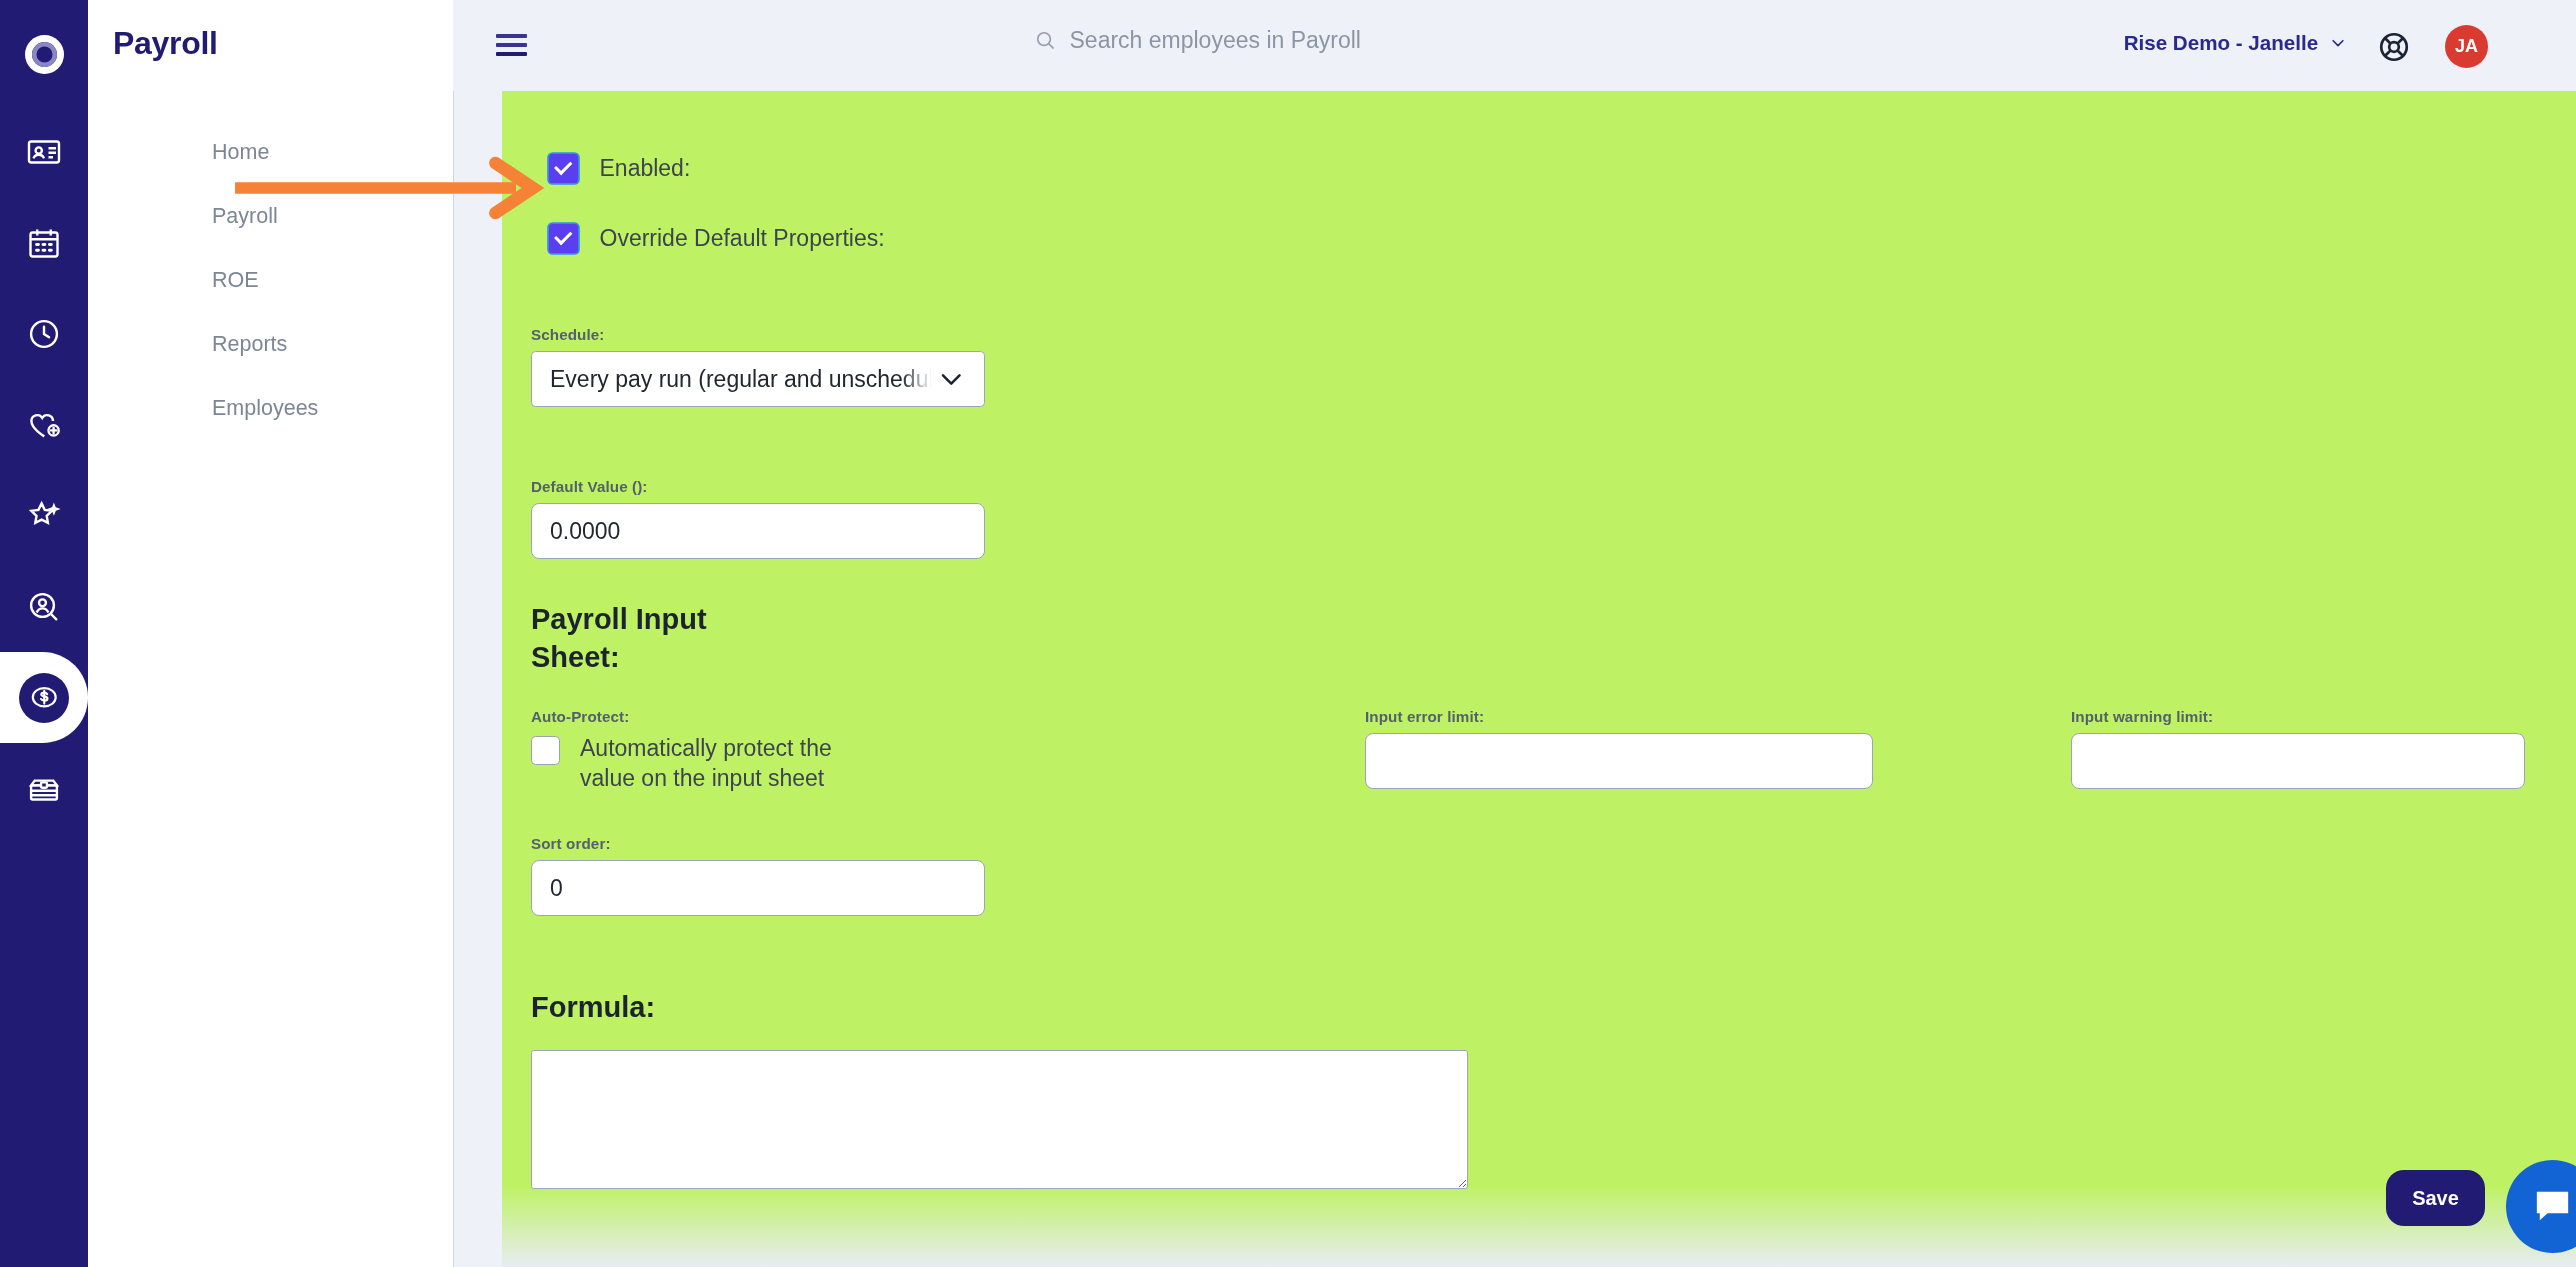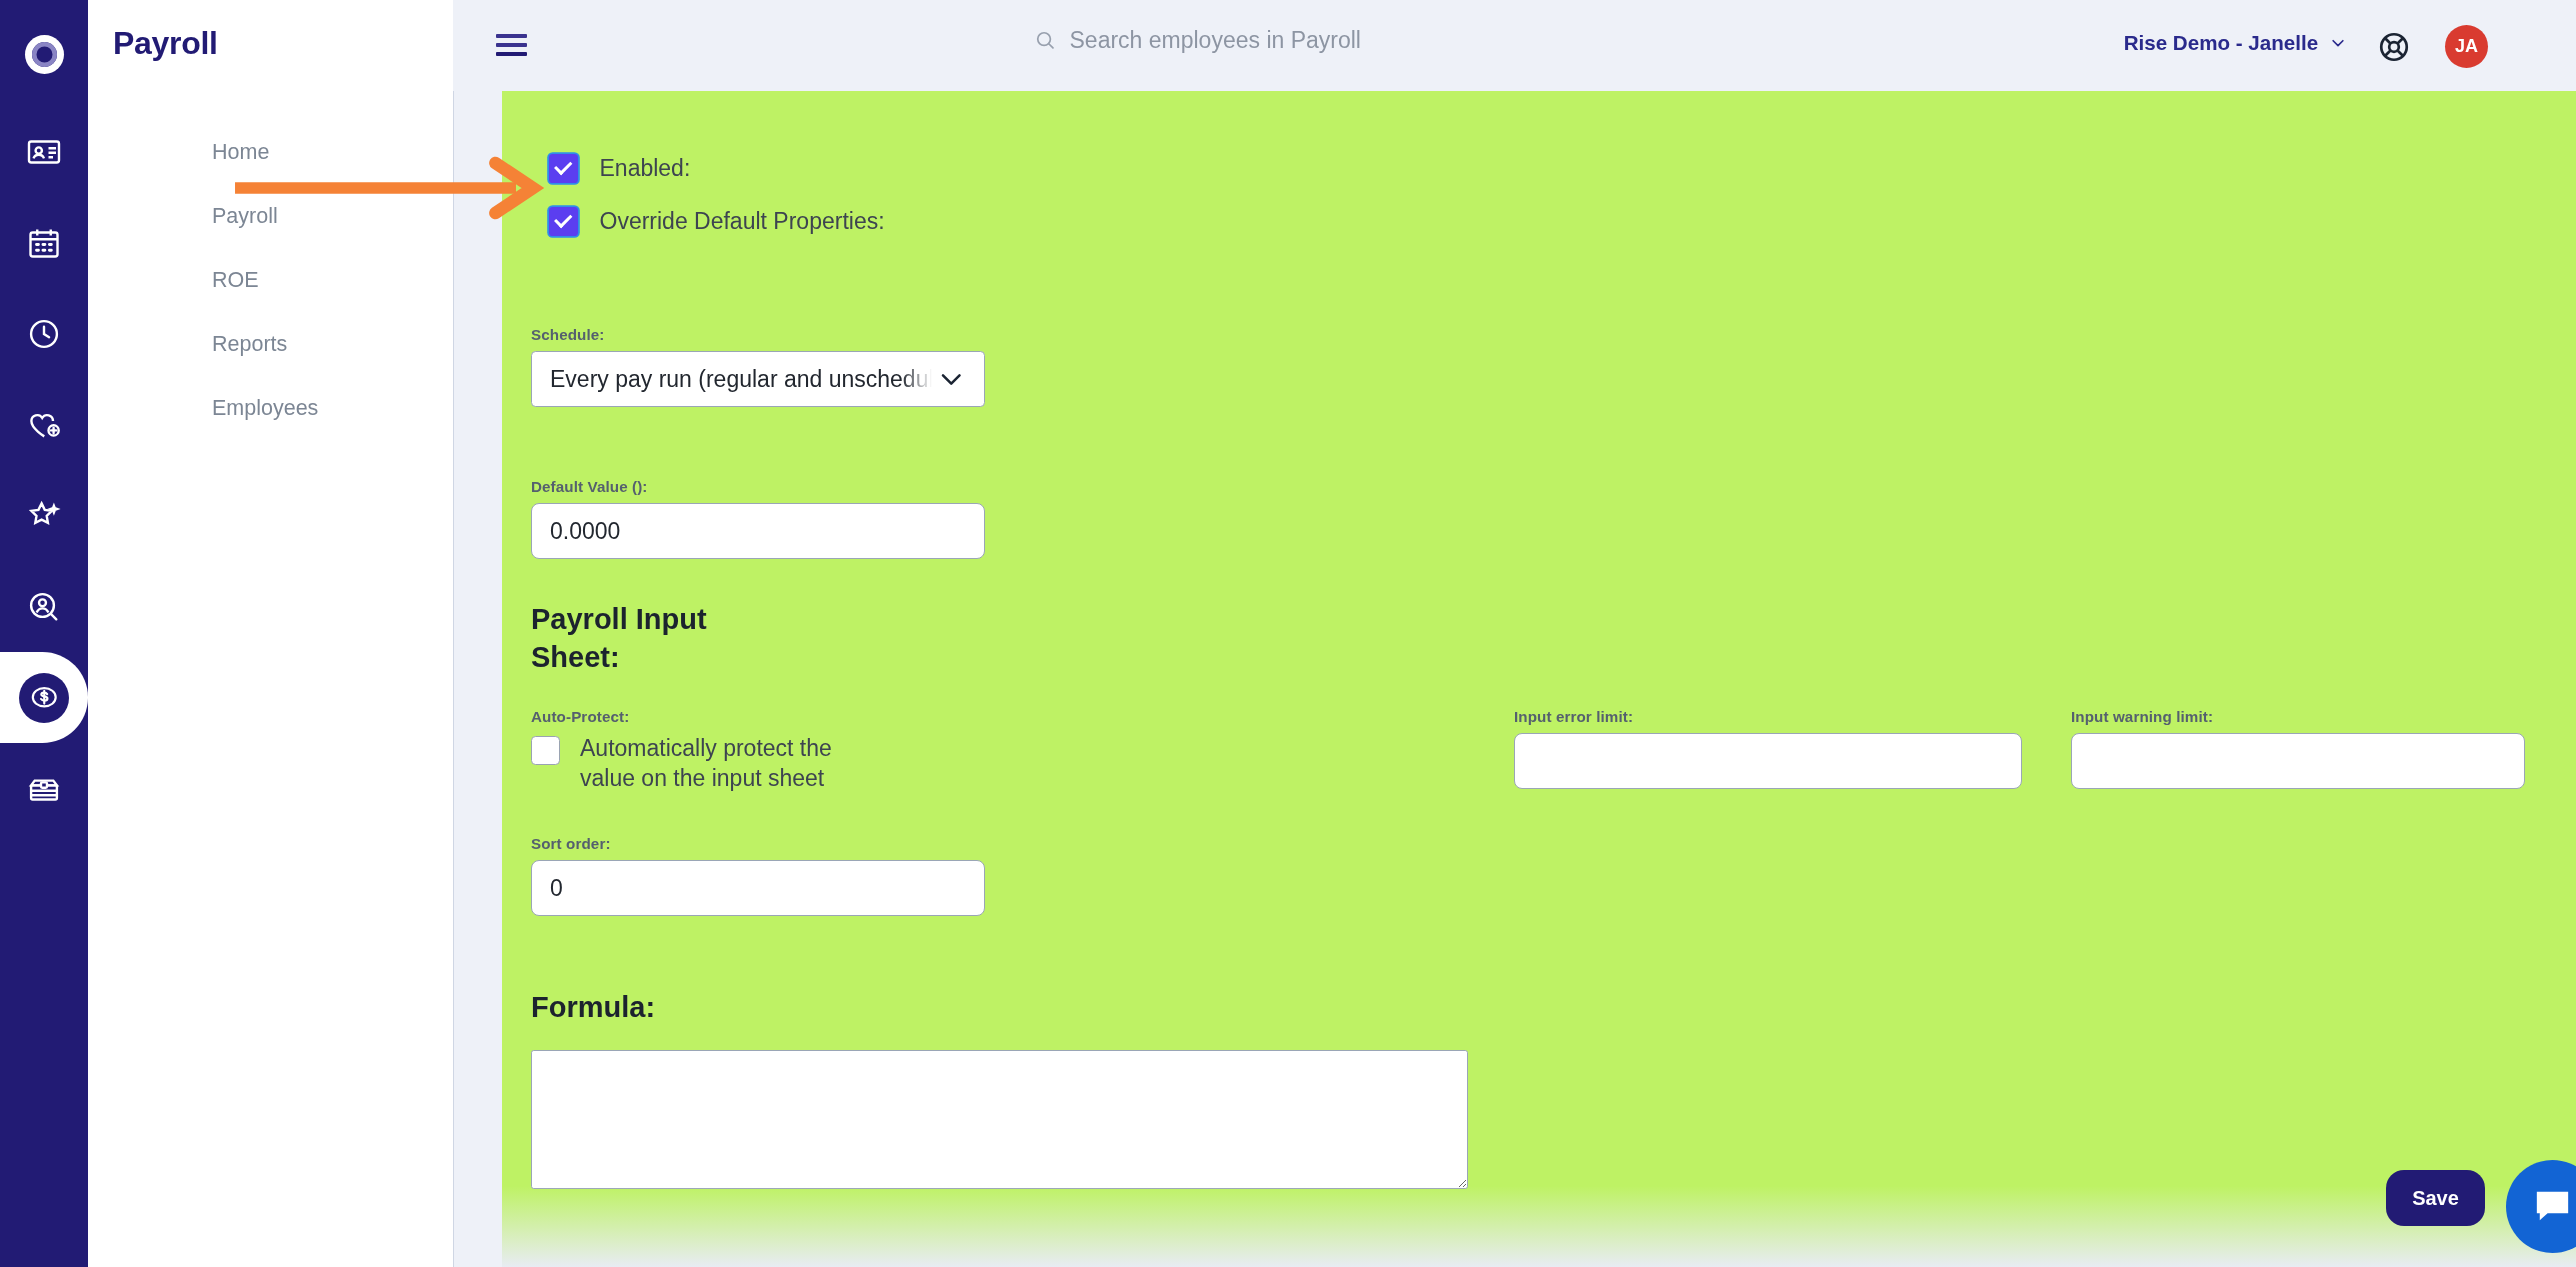--- a/index.html
+++ b/index.html
@@ -483,21 +483,21 @@
   </div>
 
   <div class="content-panel">
     <div class="form-area">
 
       <div class="chk-row" style="left:47px; top:63px;">
         <span class="chk on"></span>
         <span class="chk-label">Enabled:</span>
       </div>
 
-      <div class="chk-row" style="left:47px; top:116px;">
+      <div class="chk-row" style="left:47px; top:133px;">
         <span class="chk on"></span>
         <span class="chk-label">Override Default Properties:</span>
       </div>
 
       <div class="fld" style="left:29px; top:235px; width:454px;">
         <div class="field-label">Schedule:</div>
         <div class="select-box">
           <span class="select-text">Every pay run (regular and unscheduled)</span>
           <svg class="select-chev" width="30.5" height="30.5" viewBox="0 0 24 24" fill="none" stroke="#1b2433" stroke-width="2">
             <path d="M5.5 9l6.5 6.5L18.5 9" stroke-linecap="round" stroke-linejoin="round"></path>
@@ -537,21 +537,21 @@
       <div class="section-head" style="left:29px; top:897px;">Formula:</div>
       <div class="fld" style="left:29px; top:951px; width:937px;">
         <textarea class="formula-area" style=""></textarea>
       </div>
 
     </div>
 
     <div class="panel-fade"></div>
   </div>
 
-  <div style="position:absolute; left:1514px; top:708px; width:508px; z-index:7;">
+  <div style="position:absolute; left:1365px; top:708px; width:508px; z-index:7;">
     <div class="field-label">Input error limit:</div>
     <input class="txt-input" type="text" value="" style="">
   </div>
   <div style="position:absolute; left:1827px; top:708px; width:454px; z-index:7;">
   </div>
 
   <button class="save-btn">Save</button>
 
   <div class="chat-fab">
     <svg width="47" height="47" viewBox="0 0 24 24" fill="#ffffff">

